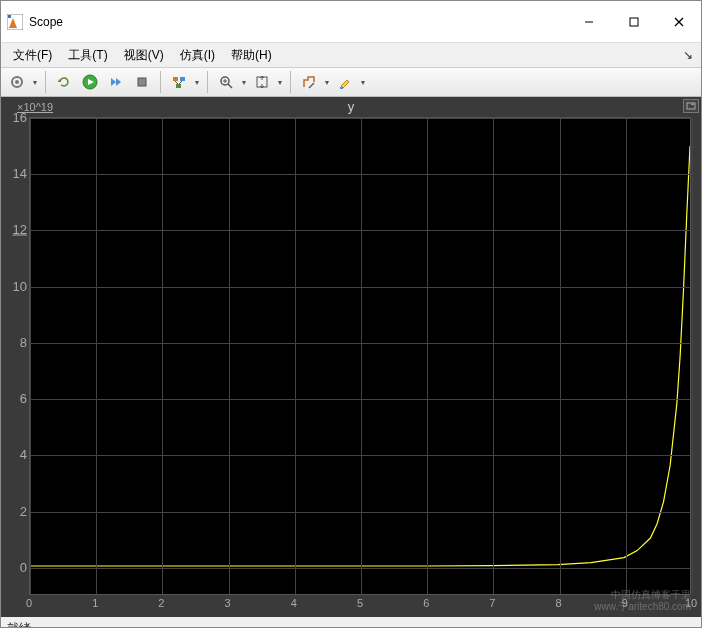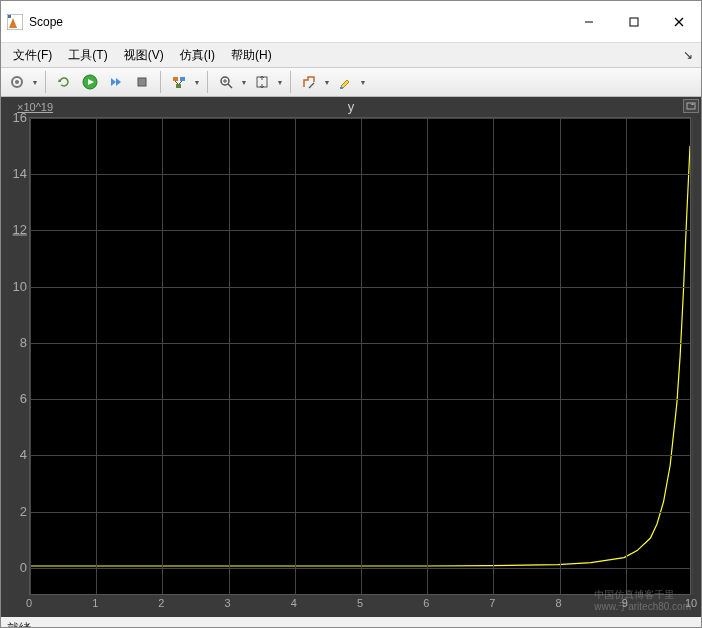--- a/index.html
+++ b/index.html
@@ -26,21 +26,21 @@
 .grid-line-v, .grid-line-h { position: absolute; background: #444; }
 .grid-line-v { width: 1px; top: 0; bottom: 0; }
 .grid-line-h { height: 1px; left: 0; right: 0; }
 .y-tick { position: absolute; right: calc(100% - 26px); color: #aaa; font-size: 13px; transform: translateY(-50%); }
 .x-tick { position: absolute; top: calc(100% - 20px); color: #aaa; font-size: 11px; transform: translateX(-50%); }
 svg.curve { position: absolute; inset: 0; width: 100%; height: 100%; }
 .legend-tab { position: absolute; top: 2px; right: 2px; width: 16px; height: 14px; border: 1px solid #777; background: #444; display:flex; align-items:center; justify-content:center; }
 
 .statusbar { height: 22px; background: #f0f0f0; padding: 2px 6px; font-size: 12px; color: #222; display: flex; align-items: center; }
 
-.watermark { position: absolute; right: 10px; bottom: 4px; color: #999; font-size: 10px; text-align: left; line-height: 1.2; pointer-events: none; opacity: 0.55; }
+.watermark { position: absolute; right: 10px; bottom: 4px; color: #999; font-size: 10px; text-align: right; line-height: 1.2; pointer-events: none; opacity: 0.55; }
 </style>
 </head>
 <body>
 
 <div class="titlebar">
   <span class="app-icon">
     <svg viewBox="0 0 16 16">
         <rect x="0" y="0" width="16" height="16" fill="#fff" stroke="#888"></rect>
         <path d="M2 14 L6 4 L10 14 Z" fill="#d97a2a"></path>
         <rect x="1" y="1" width="3" height="3" fill="#3a76b5"></rect>

